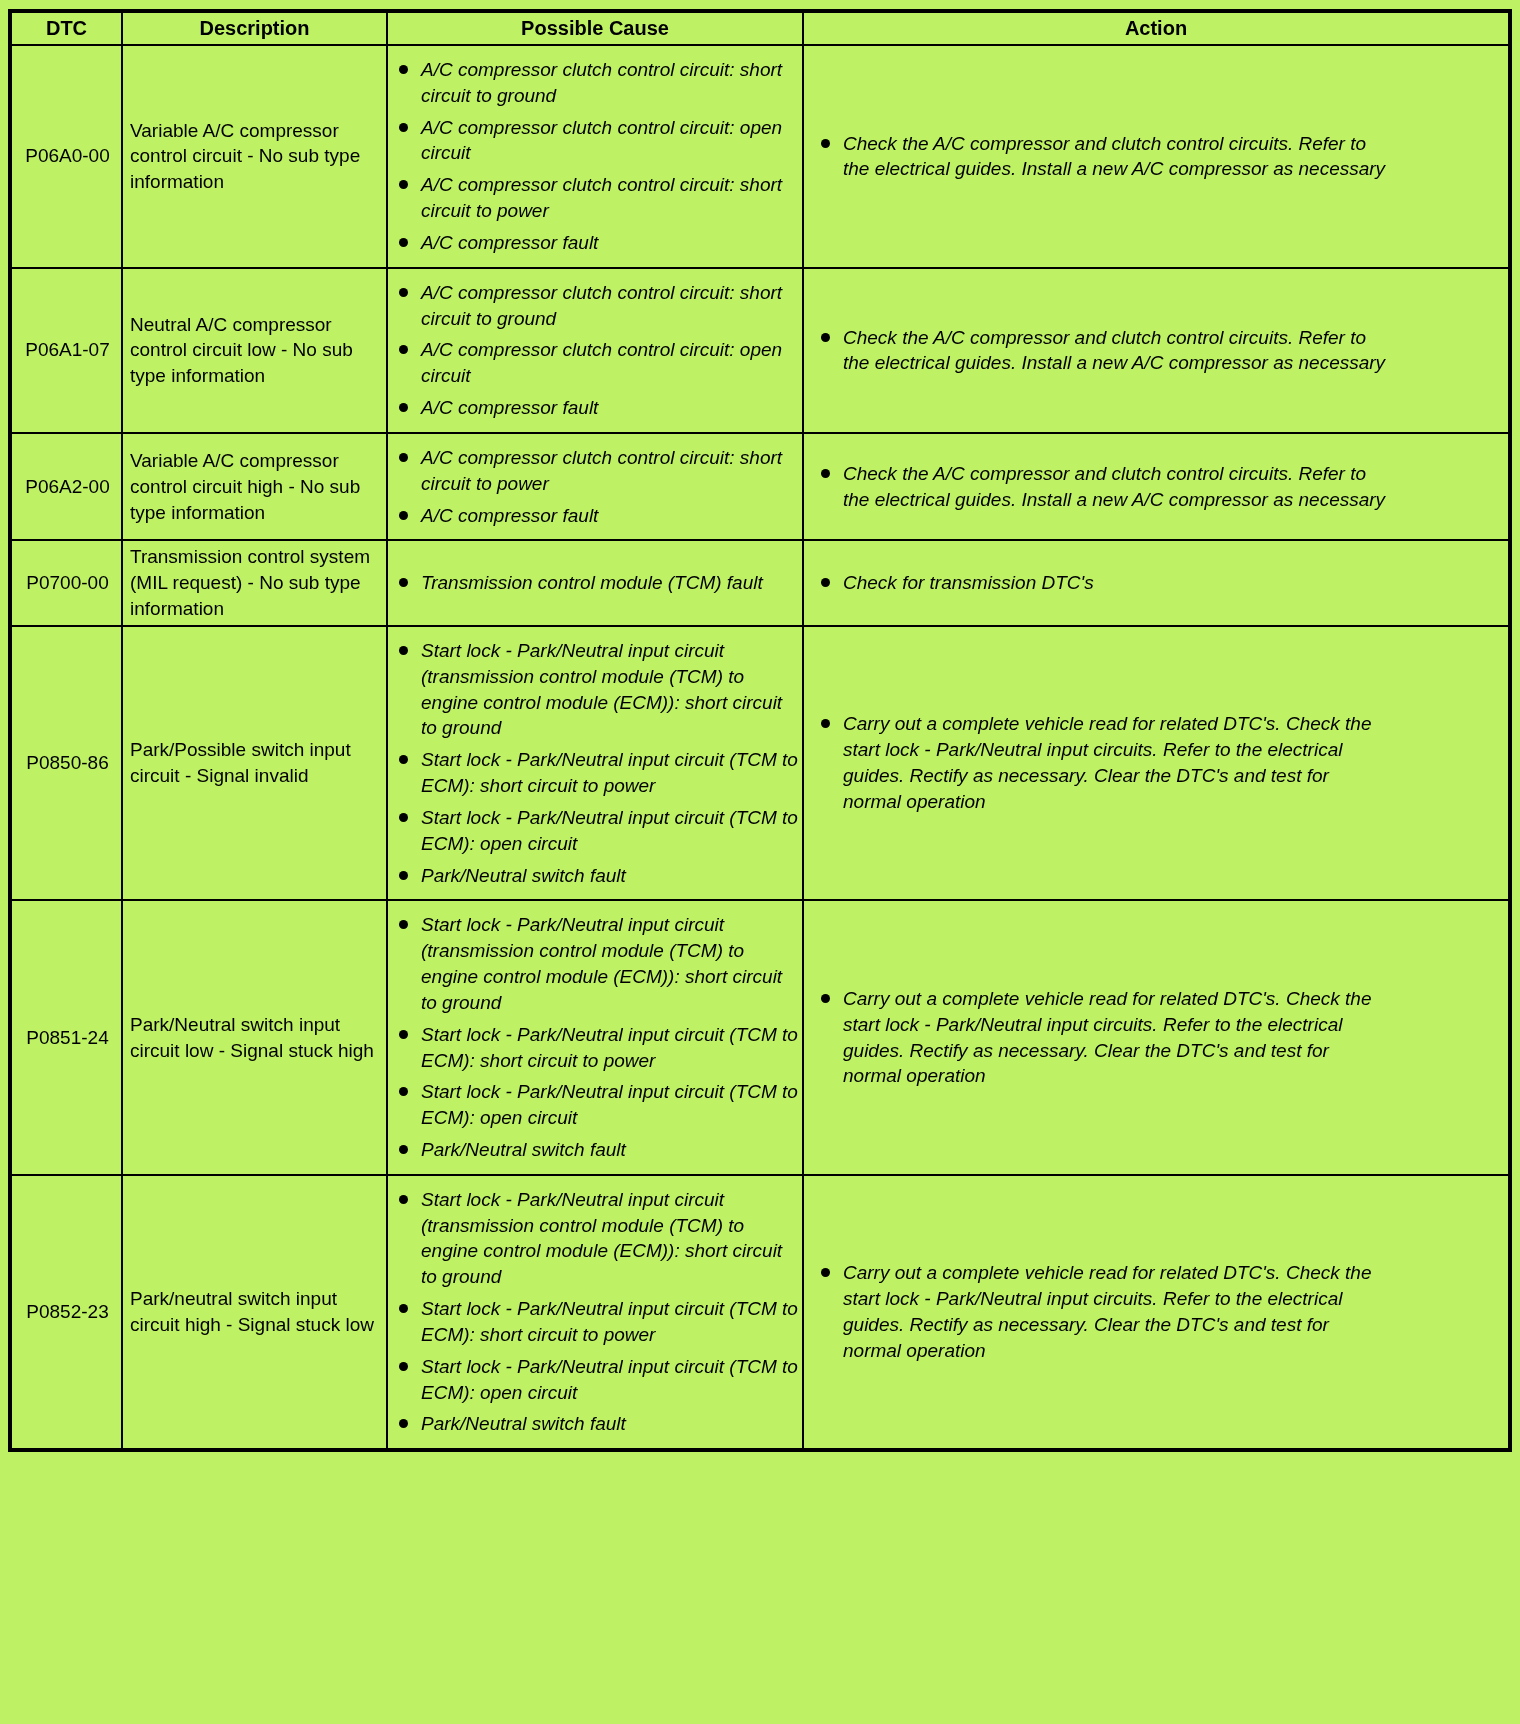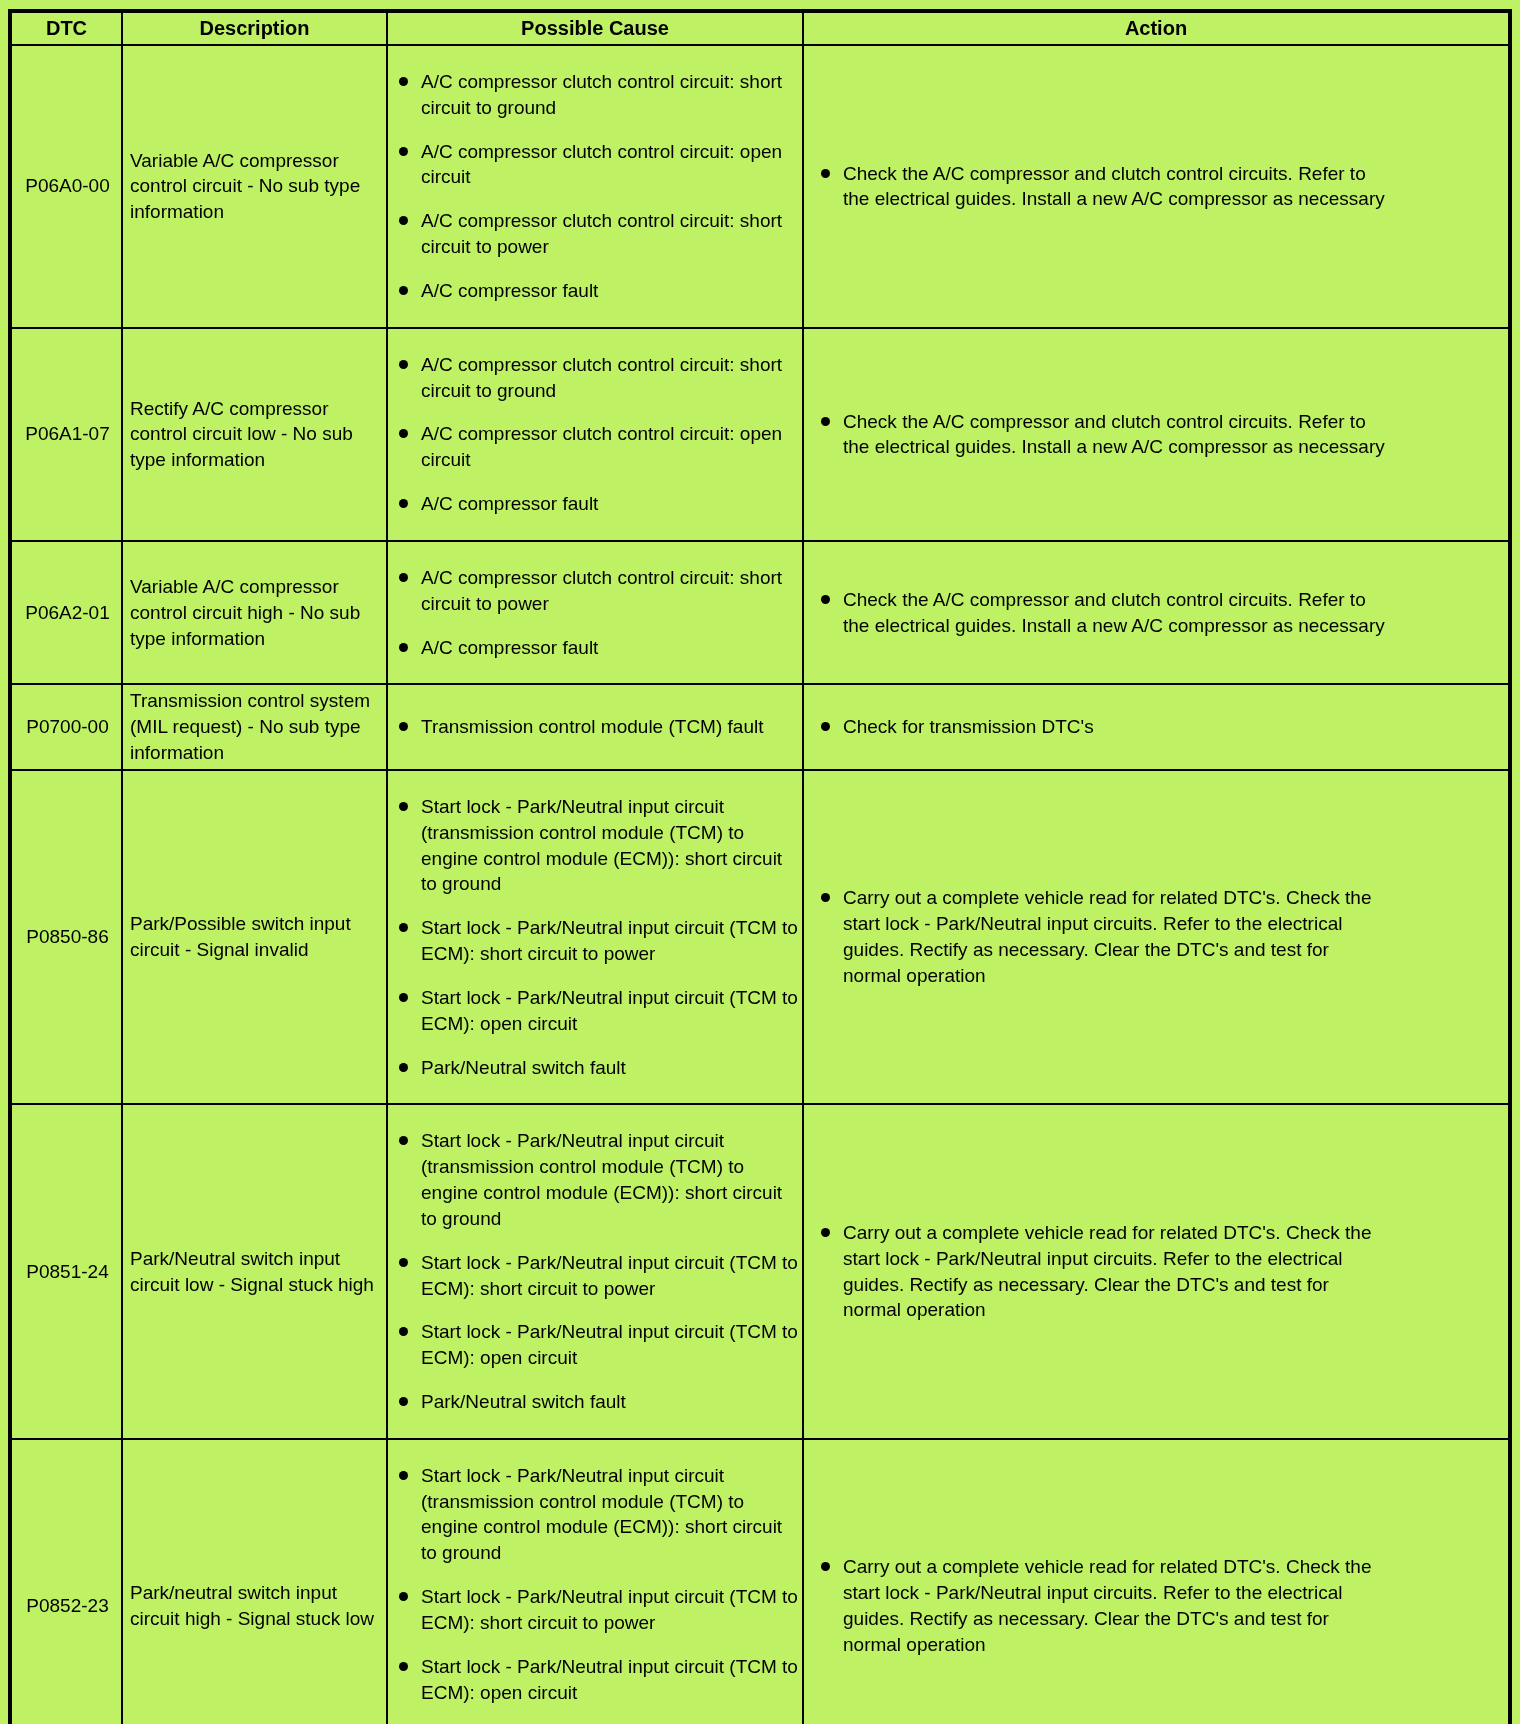--- a/index.html
+++ b/index.html
@@ -34,21 +34,22 @@
   }
 
   .col-dtc  { padding: 3px 3px 3px 5px; text-align: center; }
   .col-desc { padding: 3px 4px 3px 7px; }
   .col-cause, .col-action { padding: 5px 2px; }
 
   ul.bullets { margin: 4px 0; padding: 0; list-style: none; }
   ul.bullets li {
     position: relative;
     padding-left: 31px;
-    margin: 18px 0;
+    margin: 6px 0;
+    font-style: italic;
   }
   ul.bullets li::before {
     content: "";
     position: absolute;
     left: 9px;
     top: 8px;
     width: 9px;
     height: 9px;
     border-radius: 50%;
     background: #000000;
@@ -89,37 +90,37 @@
     </td>
     <td class="col-action">
       <ul class="bullets">
               <li>Check the A/C compressor and clutch control circuits. Refer to the electrical guides. Install a new A/C compressor as necessary</li>
             </ul>
     </td>
   </tr>
 
   <tr>
     <td class="col-dtc">P06A1-07</td>
-    <td class="col-desc">Rectify A/C compressor control circuit low - No sub type information</td>
+    <td class="col-desc">Neutral A/C compressor control circuit low - No sub type information</td>
     <td class="col-cause">
       <ul class="bullets">
               <li>A/C compressor clutch control circuit: short circuit to ground</li>
               <li>A/C compressor clutch control circuit: open circuit</li>
               <li>A/C compressor fault</li>
             </ul>
     </td>
     <td class="col-action">
       <ul class="bullets">
               <li>Check the A/C compressor and clutch control circuits. Refer to the electrical guides. Install a new A/C compressor as necessary</li>
             </ul>
     </td>
   </tr>
 
   <tr>
-    <td class="col-dtc">P06A2-01</td>
+    <td class="col-dtc">P06A2-00</td>
     <td class="col-desc">Variable A/C compressor control circuit high - No sub type information</td>
     <td class="col-cause">
       <ul class="bullets">
               <li>A/C compressor clutch control circuit: short circuit to power</li>
               <li>A/C compressor fault</li>
             </ul>
     </td>
     <td class="col-action">
       <ul class="bullets">
               <li>Check the A/C compressor and clutch control circuits. Refer to the electrical guides. Install a new A/C compressor as necessary</li>

